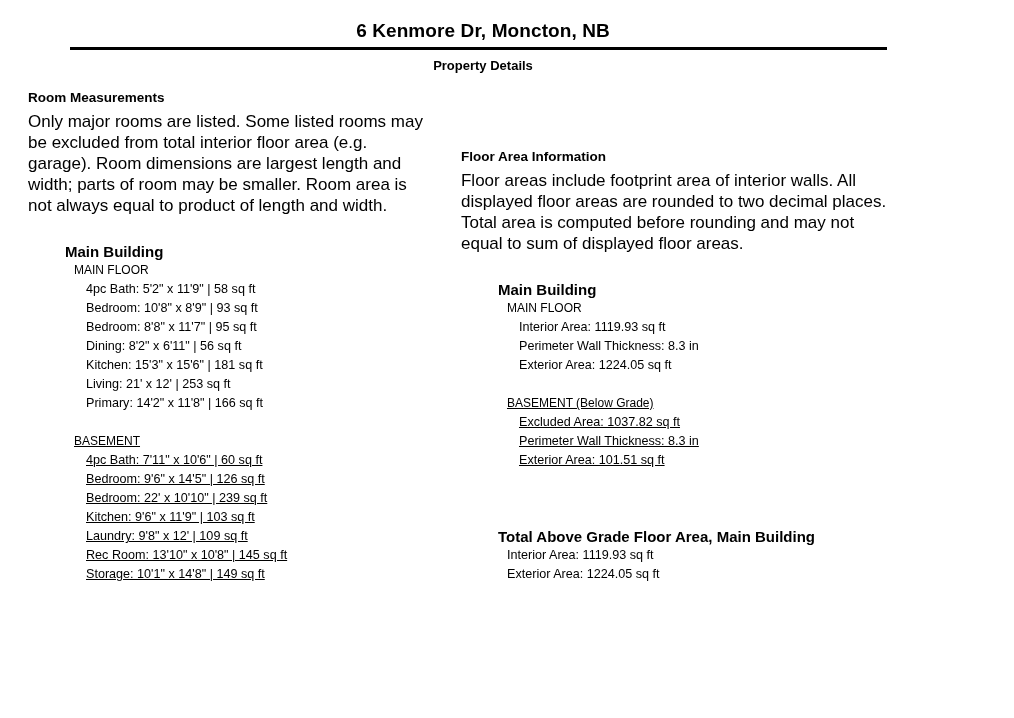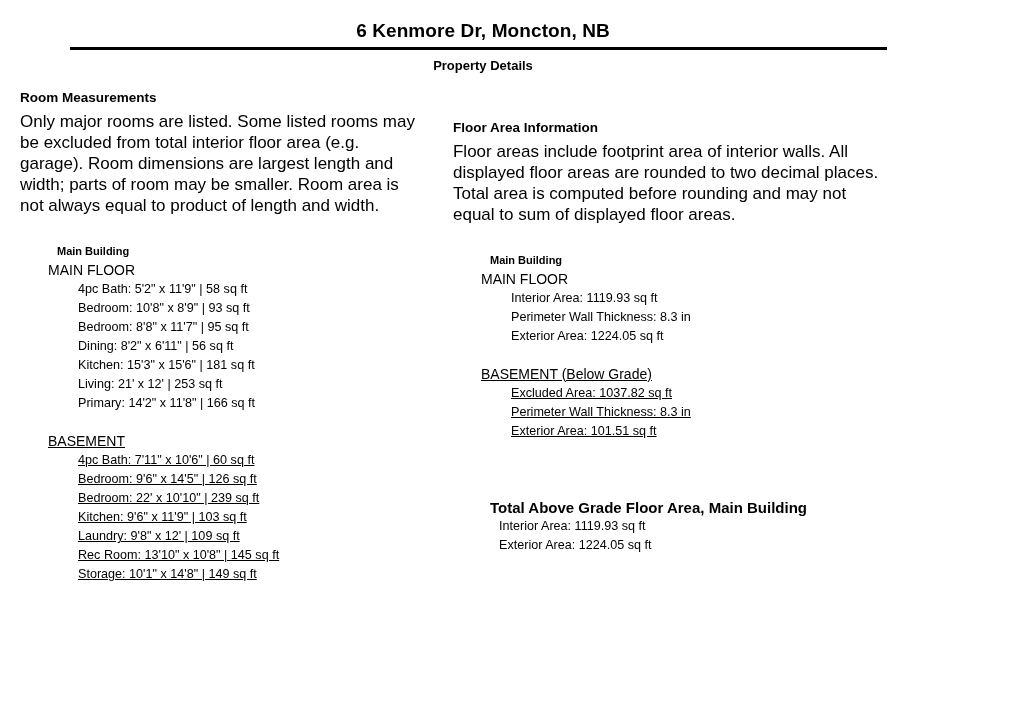--- a/index.html
+++ b/index.html
@@ -44,24 +44,24 @@
     font-size: 13px;
     font-weight: bold;
     line-height: 18px;
     margin: 7px 0 0 0;
   }
 
   
   .columns {
     position: absolute;
     top: 90px;
-    left: 0;
+    left: 8px;
     width: 886px;
     display: flex;
-    align-items: center;
+    align-items: flex-end;
   }
   .col {
     box-sizing: border-box;
   }
   .col-left {
     width: 515px;
     padding-left: 20px;
     padding-right: 26px;
   }
   .col-right {
@@ -80,36 +80,36 @@
     font-size: 17px;
     line-height: 21px;
     margin: 0;
   }
 
   
   .detail-block {
     margin-top: 26px;
   }
   .building-name {
-    font-size: 11px;
+    font-size: 15px;
     font-weight: bold;
     line-height: 19px;
     margin-left: 37px;
   }
   .floor-group {
     margin-top: 0;
   }
   .floor-group.spaced {
     margin-top: 19px;
     text-decoration: underline;
   }
   .floor-name {
-    font-size: 14px;
+    font-size: 12px;
     line-height: 19px;
-    margin-left: 28px;
+    margin-left: 46px;
   }
   .entry {
     font-size: 12.6px;
     line-height: 19px;
     margin-left: 58px;
   }
 
   .totals-block {
     margin-top: 57px;
   }

